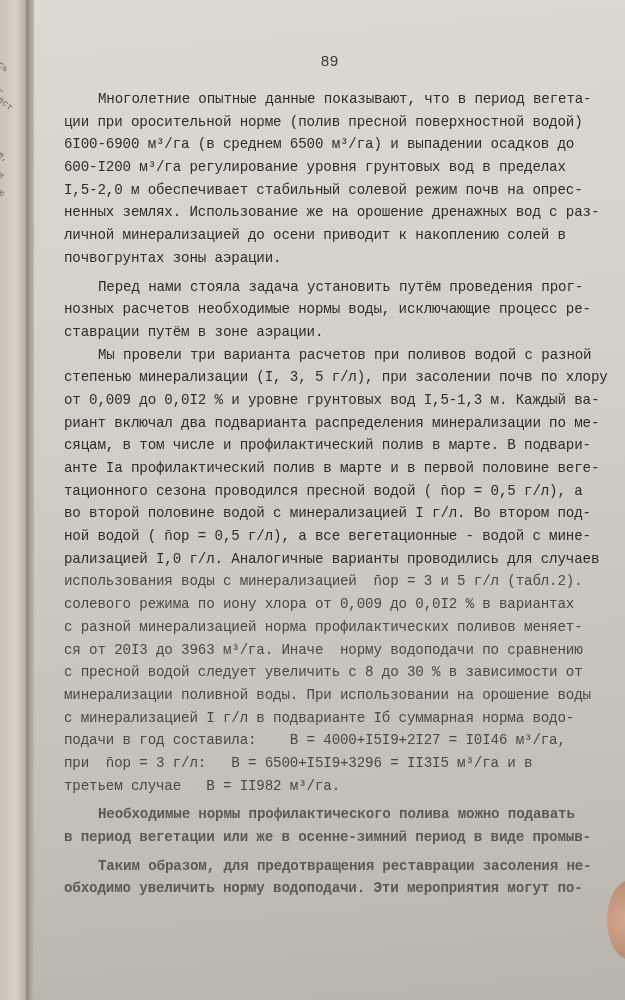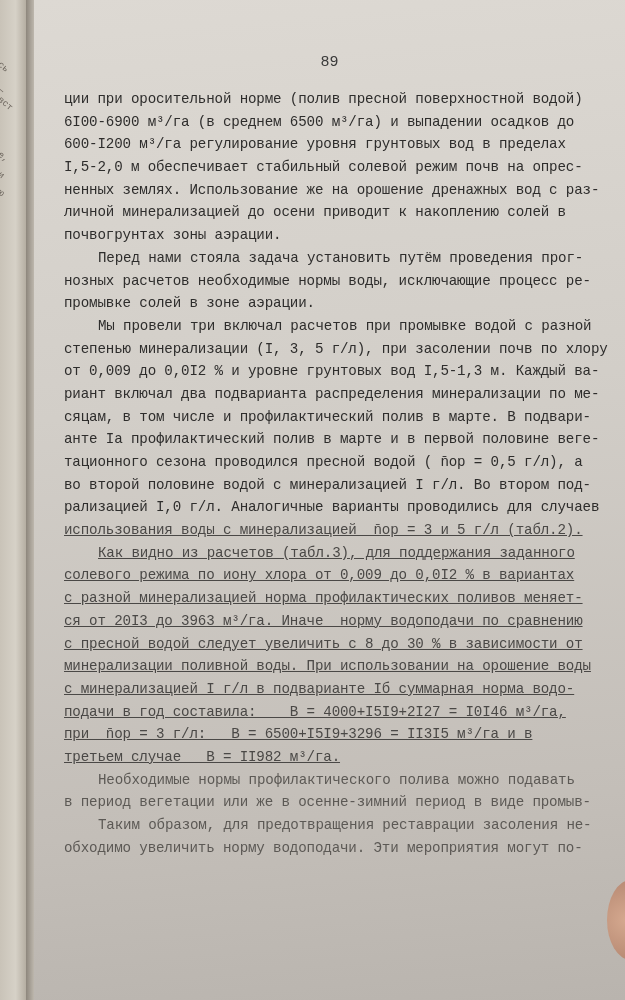--- a/index.html
+++ b/index.html
@@ -75,62 +75,63 @@
     }
     .line {
       font-size: 14.2px;
       line-height: 22.7px;
       height: 22.7px;
       white-space: pre;
       color: #2e2d2c;
       letter-spacing: -0.15px;
     }
     .line.indent { padding-left: 34px; }
-    .line.faded { color: #4a4846; text-decoration: underline; }
-    .line.faded2 { color: #5c5955; }
-    .line.gap { margin-top: 0; }
+    .line.faded { color: #4a4846; }
+    .line.faded2 { color: #5c5955; font-weight: bold; }
+    .line.gap { margin-top: 6px; }
   </style>
 </head>
 <body>
 
 <div class="prev-page">
   <span class="frag" style="top:60px">сь</span>
   <span class="frag" style="top:85px">—</span>
   <span class="frag" style="top:95px">вст</span>
   <span class="frag" style="top:150px">е,</span>
   <span class="frag" style="top:170px">и</span>
   <span class="frag" style="top:188px">ю</span>
 </div>
 <div class="spine"></div>
 
 <div class="page">
   <div class="page-number">89</div>
 
   <div class="text" id="body-text">
+      <div class="line indent">Многолетние опытные данные показывают, что в период вегета-</div>
       <div class="line">ции при оросительной норме (полив пресной поверхностной водой)</div>
       <div class="line">6I00-6900 м³/га (в среднем 6500 м³/га) и выпадении осадков до</div>
       <div class="line">600-I200 м³/га регулирование уровня грунтовых вод в пределах</div>
       <div class="line">I,5-2,0 м обеспечивает стабильный солевой режим почв на опрес-</div>
       <div class="line">ненных землях. Использование же на орошение дренажных вод с раз-</div>
       <div class="line">личной минерализацией до осени приводит к накоплению солей в</div>
       <div class="line">почвогрунтах зоны аэрации.</div>
       <div class="line indent gap">Перед нами стояла задача установить путём проведения прог-</div>
       <div class="line">нозных расчетов необходимые нормы воды, исключающие процесс ре-</div>
-      <div class="line">промывке солей в зоне аэрации.</div>
-      <div class="line indent">Мы провели три включал расчетов при промывке водой с разной</div>
+      <div class="line">ставрации путём в зоне аэрации.</div>
+      <div class="line indent">Мы провели три варианта расчетов при поливов водой с разной</div>
       <div class="line">степенью минерализации (I, 3, 5 г/л), при засолении почв по хлору</div>
       <div class="line">от 0,009 до 0,0I2 % и уровне грунтовых вод I,5-1,3 м. Каждый ва-</div>
       <div class="line">риант включал два подварианта распределения минерализации по ме-</div>
       <div class="line">сяцам, в том числе и профилактический полив в марте. В подвари-</div>
       <div class="line">анте Iа профилактический полив в марте и в первой половине веге-</div>
       <div class="line">тационного сезона проводился пресной водой ( n̄ор = 0,5 г/л), а</div>
       <div class="line">во второй половине водой с минерализацией I г/л. Во втором под-</div>
+      <div class="line">ной водой ( n̄ор = 0,5 г/л), а все вегетационные - водой с мине-</div>
       <div class="line">рализацией I,0 г/л. Аналогичные варианты проводились для случаев</div>
       <div class="line faded">использования воды с минерализацией  n̄ор = 3 и 5 г/л (табл.2).</div>
-      <div class="line indent faded">Как видно из расчетов (табл.3), для поддержания заданного</div>
       <div class="line faded">солевого режима по иону хлора от 0,009 до 0,0I2 % в вариантах</div>
       <div class="line faded">с разной минерализацией норма профилактических поливов меняет-</div>
       <div class="line faded">ся от 20I3 до 3963 м³/га. Иначе  норму водоподачи по сравнению</div>
       <div class="line faded">с пресной водой следует увеличить с 8 до 30 % в зависимости от</div>
       <div class="line faded">минерализации поливной воды. При использовании на орошение воды</div>
       <div class="line faded">с минерализацией I г/л в подварианте Iб суммарная норма водо-</div>
       <div class="line faded">подачи в год составила:    В = 4000+I5I9+2I27 = I0I46 м³/га,</div>
       <div class="line faded">при  n̄ор = 3 г/л:   В = 6500+I5I9+3296 = II3I5 м³/га и в</div>
       <div class="line faded">третьем случае   В = II982 м³/га.</div>
       <div class="line indent gap faded2">Необходимые нормы профилактического полива можно подавать</div>

